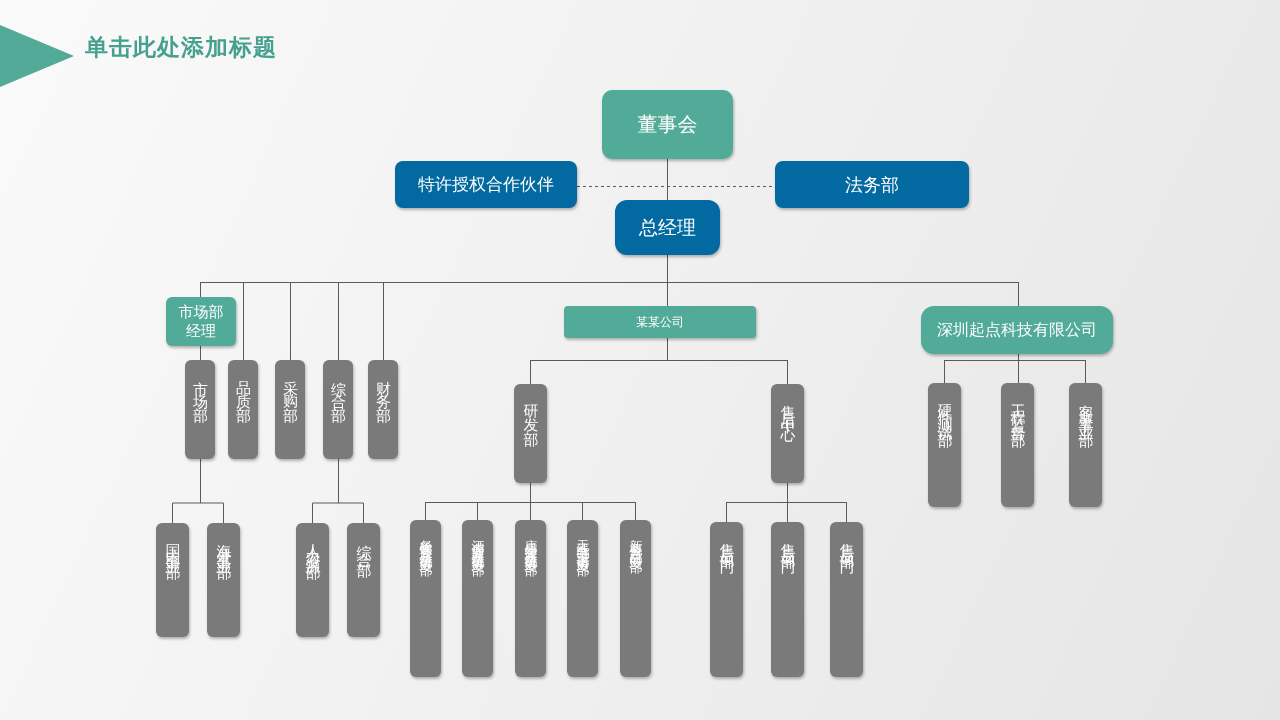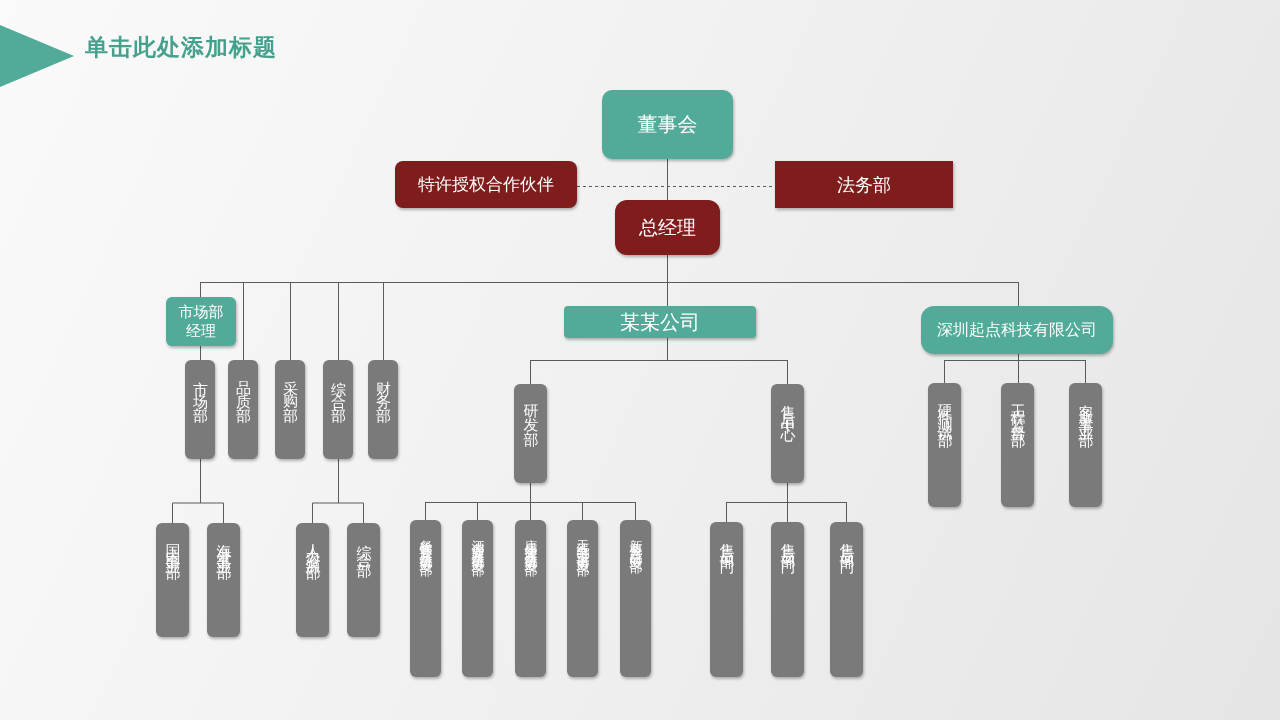--- a/index.html
+++ b/index.html
@@ -20,21 +20,21 @@
     font-size:23px;font-weight:bold;color:#45a18d;letter-spacing:1px;
   }
   .connectors{position:absolute;left:0;top:0;pointer-events:none;}
   .box{
     position:absolute;display:flex;align-items:center;justify-content:center;
     color:#ffffff;text-align:center;
     box-shadow:1px 2px 3px rgba(0,0,0,0.28);
     box-sizing:border-box;
   }
   .teal{background:#52aa98;}
-  .gray{background:#7f1d1d;}
+  .gray{background:#0369a1;}
   .vbox{
     position:absolute;display:flex;align-items:center;justify-content:flex-start;
     padding-top:9px;box-sizing:border-box;
     background:#7a7a7a;color:#ffffff;border-radius:6px;
     writing-mode:vertical-lr;text-orientation:upright;
     box-shadow:1px 2px 3px rgba(0,0,0,0.28);
   }
   .two-line{flex-direction:column;line-height:1.25;}
 </style>
 </head>
@@ -61,28 +61,28 @@
       M338.5 459 L338.5 503 M312.5 503 L363.5 503 M312.5 503 L312.5 523 M363.5 503 L363.5 523
       M667.5 338 L667.5 360 M530.5 360.5 L787.5 360.5 M530.5 360 L530.5 384 M787.5 360 L787.5 384
       M530.5 483 L530.5 502 M425.5 502.5 L635.5 502.5 M425.5 502 L425.5 520 M477.5 502 L477.5 520 M530.5 502 L530.5 520 M582.5 502 L582.5 520 M635.5 502 L635.5 520
       M787.5 483 L787.5 502 M726.5 502.5 L846.5 502.5 M726.5 502 L726.5 522 M787.5 502 L787.5 522 M846.5 502 L846.5 522
       M1018.5 338 L1018.5 360 M944.5 360.5 L1085.5 360.5 M944.5 360 L944.5 383 M1018.5 360 L1018.5 383 M1085.5 360 L1085.5 383"></path>
     <path fill="none" stroke="#5a5a5a" stroke-width="1" stroke-dasharray="3,3" d="M577 186.5 L775 186.5"></path>
   </svg>
 
   <div class="box teal" style="left:602px;top:90px;width:131px;height:69px;font-size:20px;border-radius:10px">董事会</div>
   <div class="box gray" style="left:395px;top:161px;width:182px;height:47px;font-size:17px;border-radius:8px">特许授权合作伙伴</div>
-  <div class="box gray" style="left:775px;top:161px;width:178px;height:47px;font-size:18px;border-radius:0">法务部</div>
+  <div class="box gray" style="left:775px;top:161px;width:194px;height:47px;font-size:18px;border-radius:8px">法务部</div>
   <div class="box gray" style="left:615px;top:200px;width:105px;height:55px;font-size:19px;border-radius:12px">总经理</div>
 
   <div class="box teal two-line" style="left:166px;top:297px;width:70px;height:49px;font-size:15px;border-radius:6px">
     <span>市场部</span>
     <span>经理</span>
   </div>
-  <div class="box teal" style="left:564px;top:306px;width:192px;height:32px;font-size:20px;border-radius:4px">某某公司</div>
+  <div class="box teal" style="left:564px;top:306px;width:192px;height:32px;font-size:12px;border-radius:4px">某某公司</div>
   <div class="box teal" style="left:921px;top:306px;width:192px;height:48px;font-size:16px;border-radius:13px">深圳起点科技有限公司</div>
 
   <div class="vbox" style="left:185px;top:360px;width:30px;height:99px;font-size:15px;letter-spacing:13px">市场部</div>
   <div class="vbox" style="left:228px;top:360px;width:30px;height:99px;font-size:15px;letter-spacing:13px">品质部</div>
   <div class="vbox" style="left:275px;top:360px;width:30px;height:99px;font-size:15px;letter-spacing:13px">采购部</div>
   <div class="vbox" style="left:323px;top:360px;width:30px;height:99px;font-size:15px;letter-spacing:13px">综合部</div>
   <div class="vbox" style="left:368px;top:360px;width:30px;height:99px;font-size:15px;letter-spacing:13px">财务部</div>
 
   <div class="vbox" style="left:514px;top:384px;width:33px;height:99px;font-size:15px;letter-spacing:13px">研发部</div>
   <div class="vbox" style="left:771px;top:384px;width:33px;height:99px;font-size:15px;letter-spacing:7px">售后中心</div>

